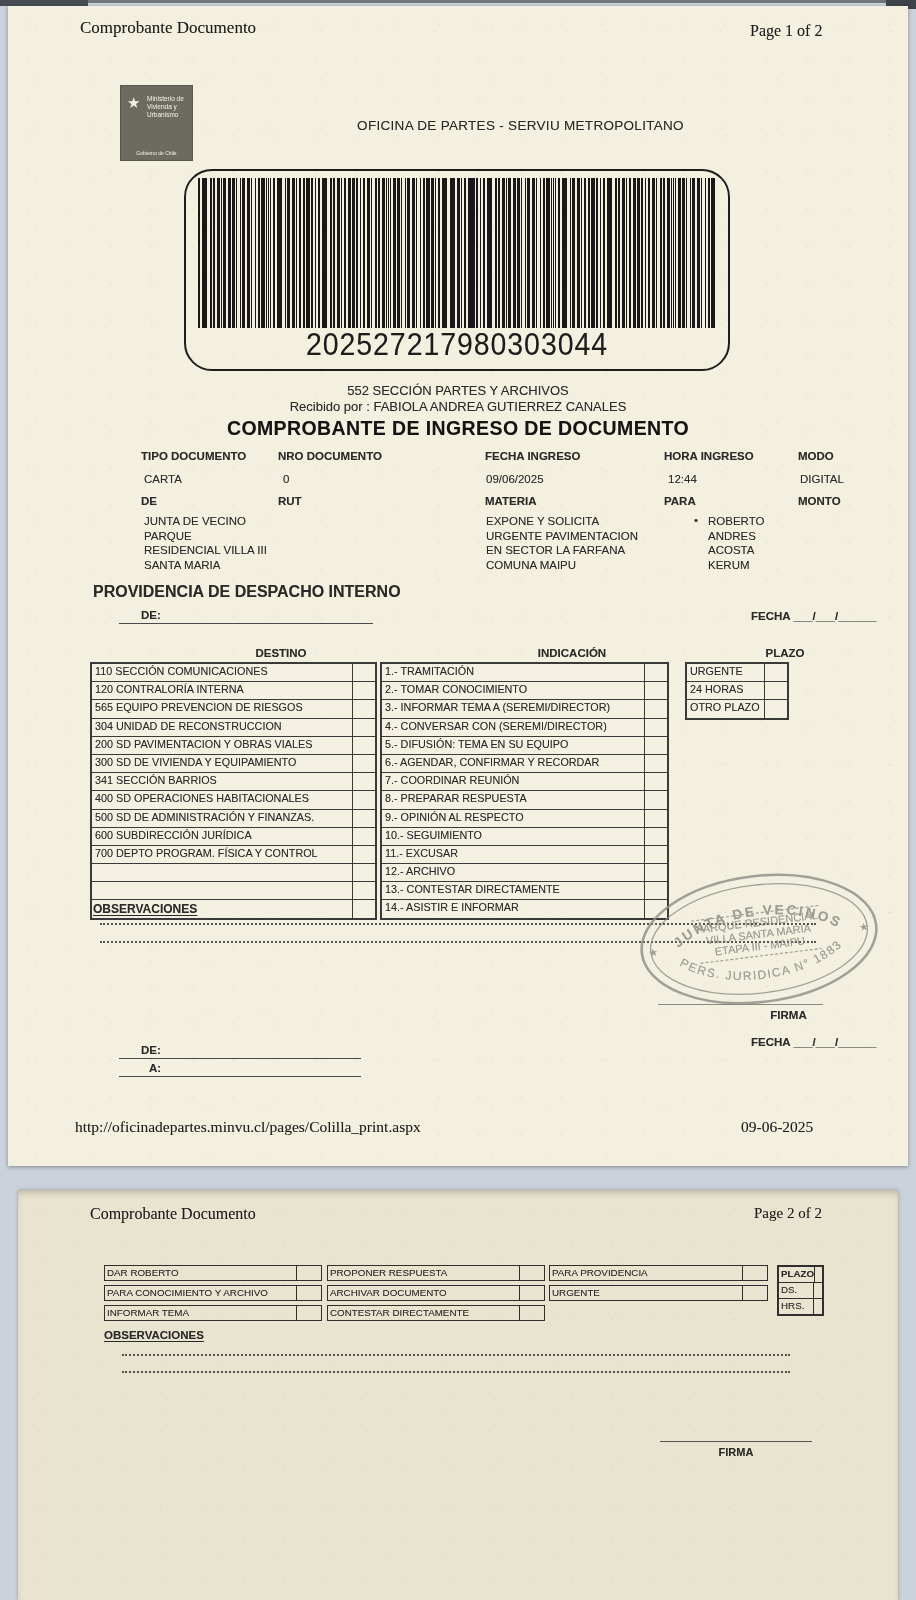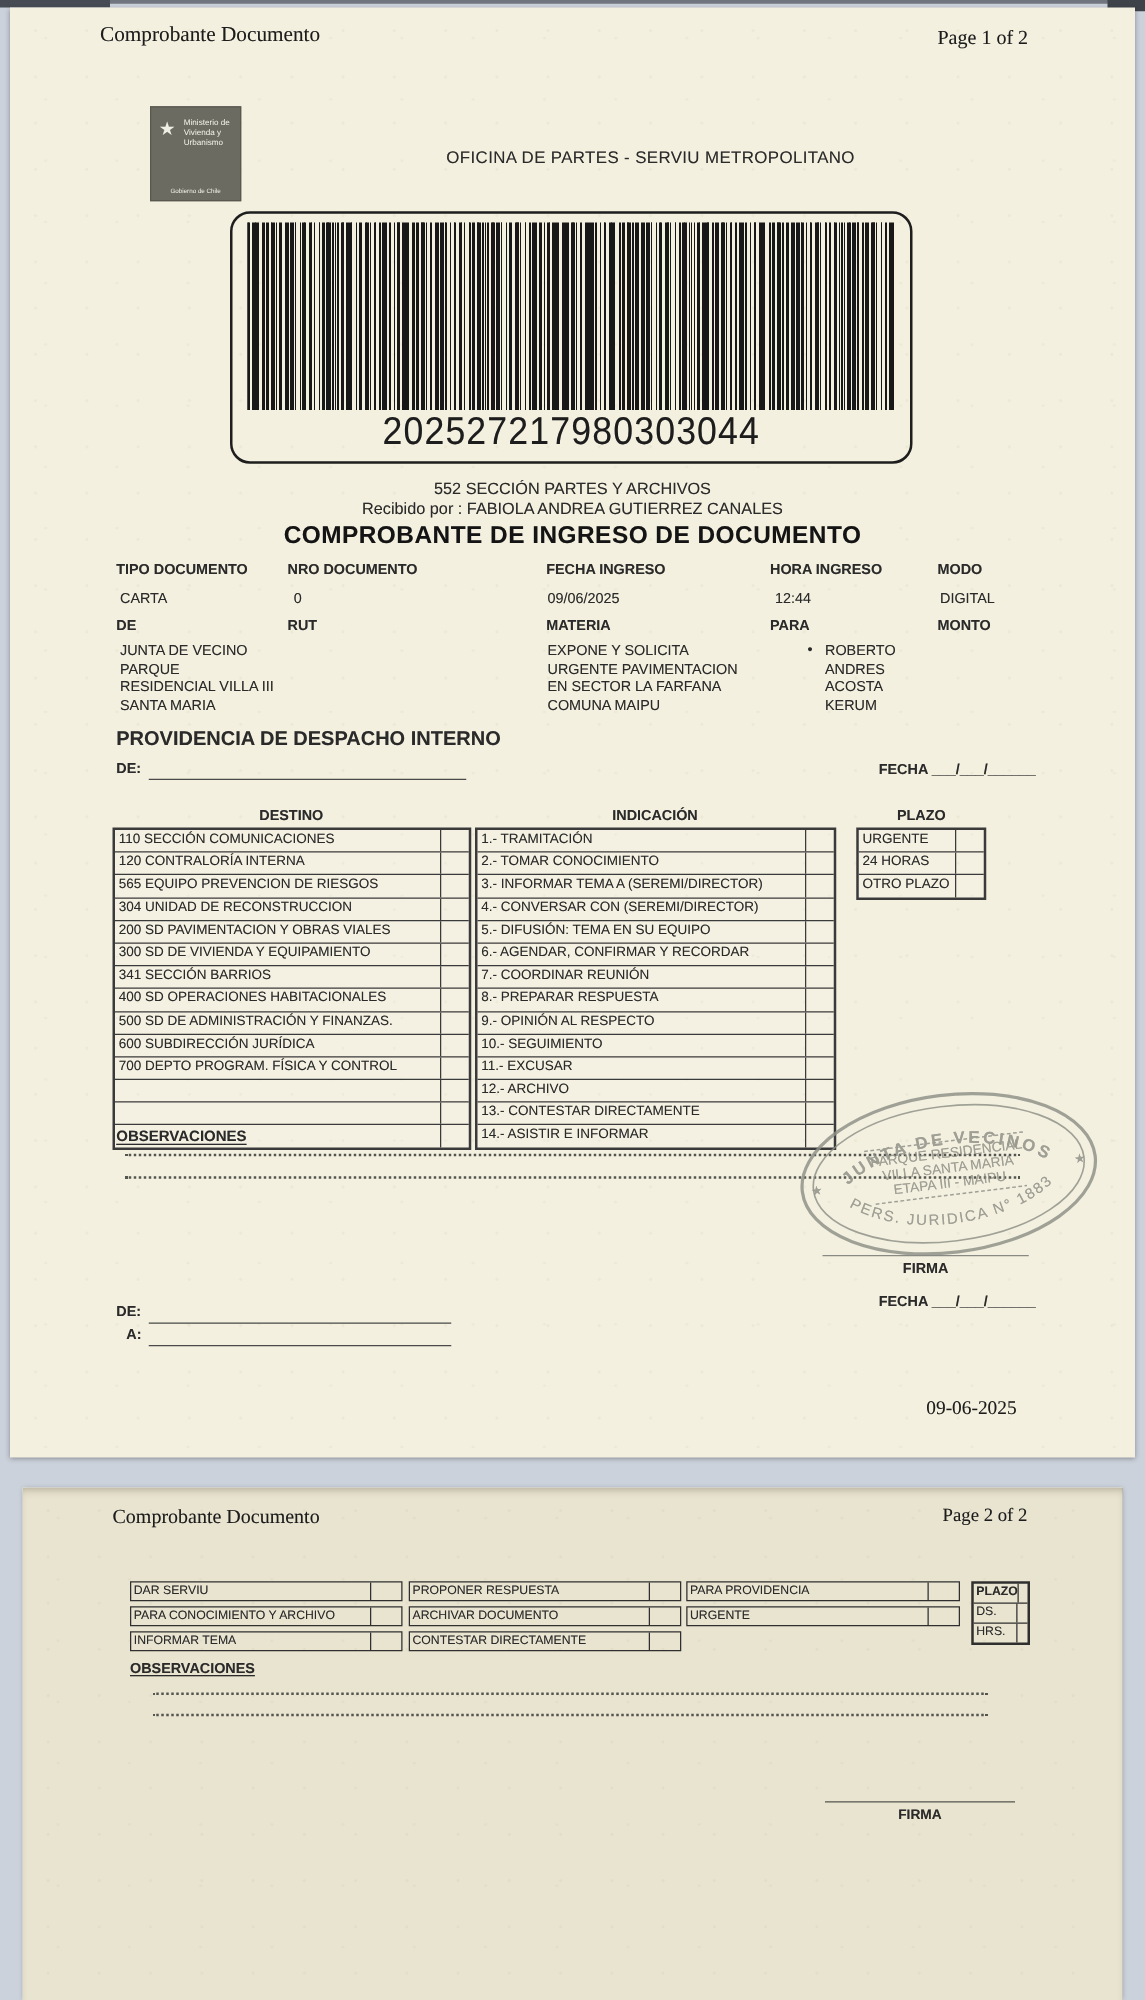--- a/index.html
+++ b/index.html
@@ -21,21 +21,21 @@
   .pre{white-space:pre-line;}
   .nw{white-space:nowrap;padding-left:48px;}
   .uline{border-bottom:1.8px solid #4a4a4a;}
   .dotline{border-bottom:2px dotted #55554f;}
   
   .logo{background:#6b6b62;border:1px solid #58584f;color:#f4f4ec;}
   .logo .mtxt{position:absolute;left:26px;top:9px;font-size:6.5px;line-height:8px;text-shadow:none;}
   .logo .gtxt{position:absolute;left:0;right:0;bottom:4px;text-align:center;font-size:5px;text-shadow:none;}
   .logo .emblem{position:absolute;left:6px;top:8px;font-size:15px;color:#efefe6;text-shadow:none;}
   
-  .bcbox{border:2.5px solid #1e1e1e;border-radius:16px;padding-left:36px;}
+  .bcbox{border:2.5px solid #1e1e1e;border-radius:28px;padding-left:36px;}
   .bars{position:absolute;left:12px;right:12px;top:7px;height:150px;
     background-image:
       repeating-linear-gradient(90deg,#181818 0 2px,transparent 2px 4px,#181818 4px 7px,transparent 7px 8px,#181818 8px 9px,transparent 9px 12px,#181818 12px 13px,transparent 13px 15px),
       repeating-linear-gradient(90deg,#181818 0 1px,transparent 1px 6px,#181818 6px 8px,transparent 8px 13px,#181818 13px 14px,transparent 14px 19px);}
   .bcnum{position:absolute;left:0;right:0;top:156px;text-align:center;font-size:31px;
          letter-spacing:1px;color:#1d1d1d;transform:scaleX(.92);}
   
   .tbl{border:2px solid #3a3a3a;background:rgba(255,255,255,.12);}
   .trow{display:flex;border-top:1.5px solid #3a3a3a;height:17.2px;}
   .trow:first-child{border-top:none;}
@@ -43,21 +43,21 @@
   .trow .cb{width:22px;border-left:1.5px solid #3a3a3a;}
   
   .p2row{display:flex;border:1.5px solid #2f2f2f;height:16px;}
   .p2row .lbl{flex:1;font-size:9.8px;line-height:13.5px;padding-left:2px;white-space:nowrap;overflow:hidden;}
   .p2row .cb{width:24px;border-left:1.5px solid #2f2f2f;}
   .mini{border:2px solid #2f2f2f;}
   .mini .mrow{display:flex;height:15px;}
   .mini .mrow .lbl{flex:1;font-size:9.8px;line-height:13px;padding-left:2px;}
   .mini .mrow .cb{width:8px;border-left:1.5px solid #2f2f2f;}
   .mini .mrow.hb{border-bottom:1.5px solid #2f2f2f;}
-  .fl{font-size:11.5px;}
+  .fl{font-size:11.5px;margin-left:48px;}
   .stamp{opacity:.82;transform:rotate(-7deg);}
 </style>
 </head>
 <body>
 
 <div class="abs" style="left:0;top:0;width:916px;height:3px;background:#70757e;"></div>
 <div class="abs" style="left:0;top:0;width:88px;height:6px;background:#474c54;"></div>
 <div class="abs" style="left:886px;top:0;width:30px;height:9px;background:#3e4249;"></div>
 
 <div id="page1" class="page">
@@ -289,29 +289,30 @@
 
   <div class="abs" style="left:650px;top:985px;width:165px;height:14px;border-bottom:1.5px solid #8a8a84;"></div>
   <div class="abs ctr b fl" style="left:650px;top:1003px;width:165px;">FIRMA</div>
   <div class="abs b fl nw" style="left:647px;top:1030px;">FECHA ___/___/______</div>
 
   <div class="abs b fl" style="left:85px;top:1038px;">DE:</div>
   <div class="abs uline" style="left:111px;top:1038px;width:242px;height:15px;"></div>
   <div class="abs b fl" style="left:93px;top:1056px;">A:</div>
   <div class="abs uline" style="left:111px;top:1056px;width:242px;height:15px;"></div>
 
+  <div class="abs serif" style="left:67px;top:1112px;font-size:15.5px;color:#1d1d1d;">http://oficinadepartes.minvu.cl/pages/Colilla_print.aspx</div>
   <div class="abs serif" style="left:733px;top:1112px;font-size:15.5px;color:#1d1d1d;">09-06-2025</div>
 </div>
 
 <div id="page2" class="page">
   <div class="abs serif" style="left:72px;top:15px;font-size:16px;color:#1c1c1c;">Comprobante Documento</div>
   <div class="abs serif" style="left:736px;top:15px;font-size:15px;color:#1c1c1c;">Page 2 of 2</div>
 
   <div class="abs p2row" style="left:86px;top:75px;width:218px;">
-      <div class="lbl">DAR SERVIU</div>
+      <div class="lbl">DAR ROBERTO</div>
       <div class="cb"></div>
     </div>
   <div class="abs p2row" style="left:309px;top:75px;width:218px;">
       <div class="lbl">PROPONER RESPUESTA</div>
       <div class="cb"></div>
     </div>
   <div class="abs p2row" style="left:531px;top:75px;width:219px;">
       <div class="lbl">PARA PROVIDENCIA</div>
       <div class="cb"></div>
     </div>

